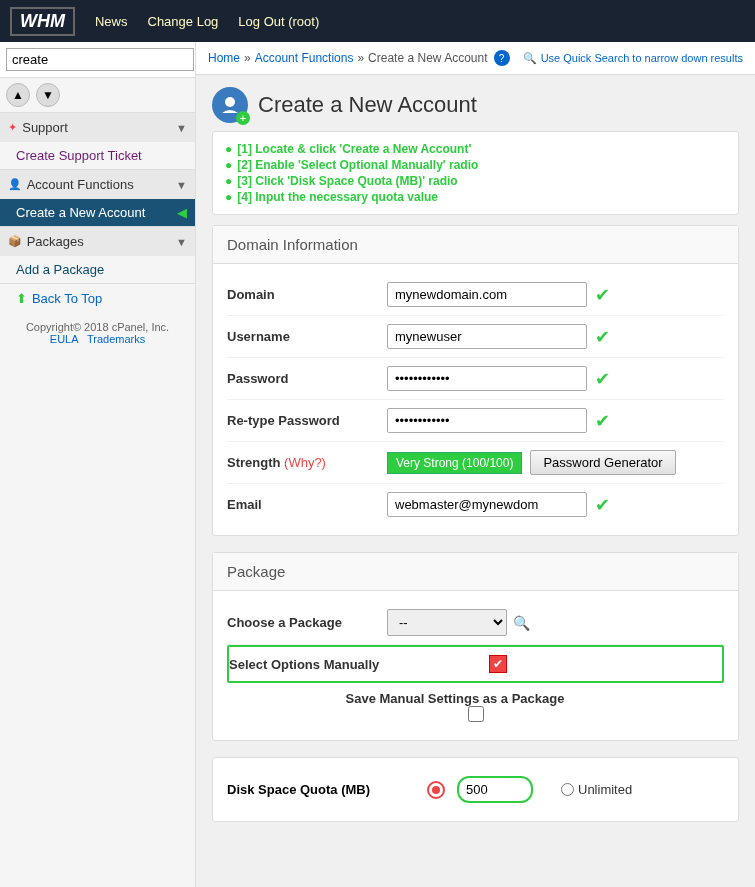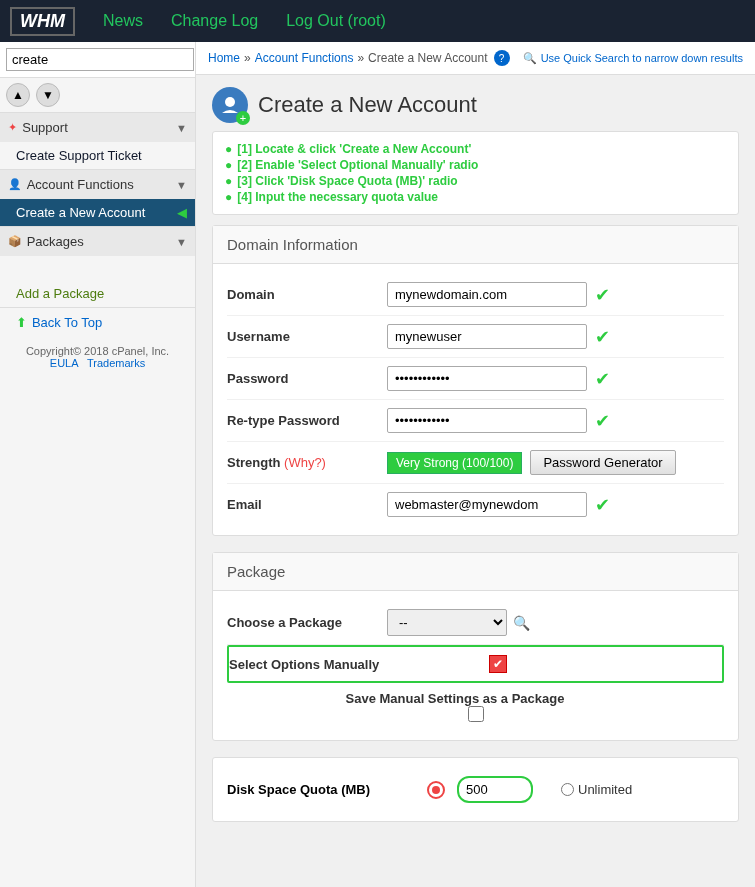--- a/index.html
+++ b/index.html
@@ -17,26 +17,25 @@
       background: #1a2332;
       color: white;
       font-weight: bold;
       font-size: 18px;
       border: 2px solid #666;
       padding: 2px 8px;
       margin-right: 20px;
       font-style: italic;
     }
     .nav-link {
-      color: #22c55e;
+      color: #fef9c3;
       text-decoration: none;
       margin-right: 20px;
-      font-size: 16px;
-      cursor: pointer;
-      margin-left: 8px;
+      font-size: 13px;
+      cursor: pointer;
     }
 
     
     .layout { display: flex; min-height: 845px; }
 
     
     .sidebar {
       width: 196px;
       background: #f5f5f5;
       border-right: 1px solid #ddd;
@@ -101,37 +100,36 @@
       font-size: 11px;
     }
     .sidebar-section-header .chevron {
       margin-left: auto;
       font-size: 11px;
       color: #666;
     }
     .sidebar-item {
       padding: 6px 8px 6px 16px;
       cursor: pointer;
-      color: #0f172a;
+      color: #701a75;
       font-size: 13px;
     }
     .sidebar-item.active {
       background: #1a5276;
       color: white;
       display: flex;
       align-items: center;
     }
     .sidebar-item.active::after {
       content: '◀';
       margin-left: auto;
       color: #2ecc40;
     }
     .packages-section .sidebar-item {
-      color: #4d7c0f;
-      margin-top: 24px;
+      color: #0c4a6e;
     }
     .back-to-top {
       padding: 7px 8px 7px 16px;
       cursor: pointer;
       display: flex;
       align-items: center;
       font-size: 13px;
       color: #0066cc;
     }
     .back-to-top .icon { margin-right: 5px; color: #2ecc40; }

